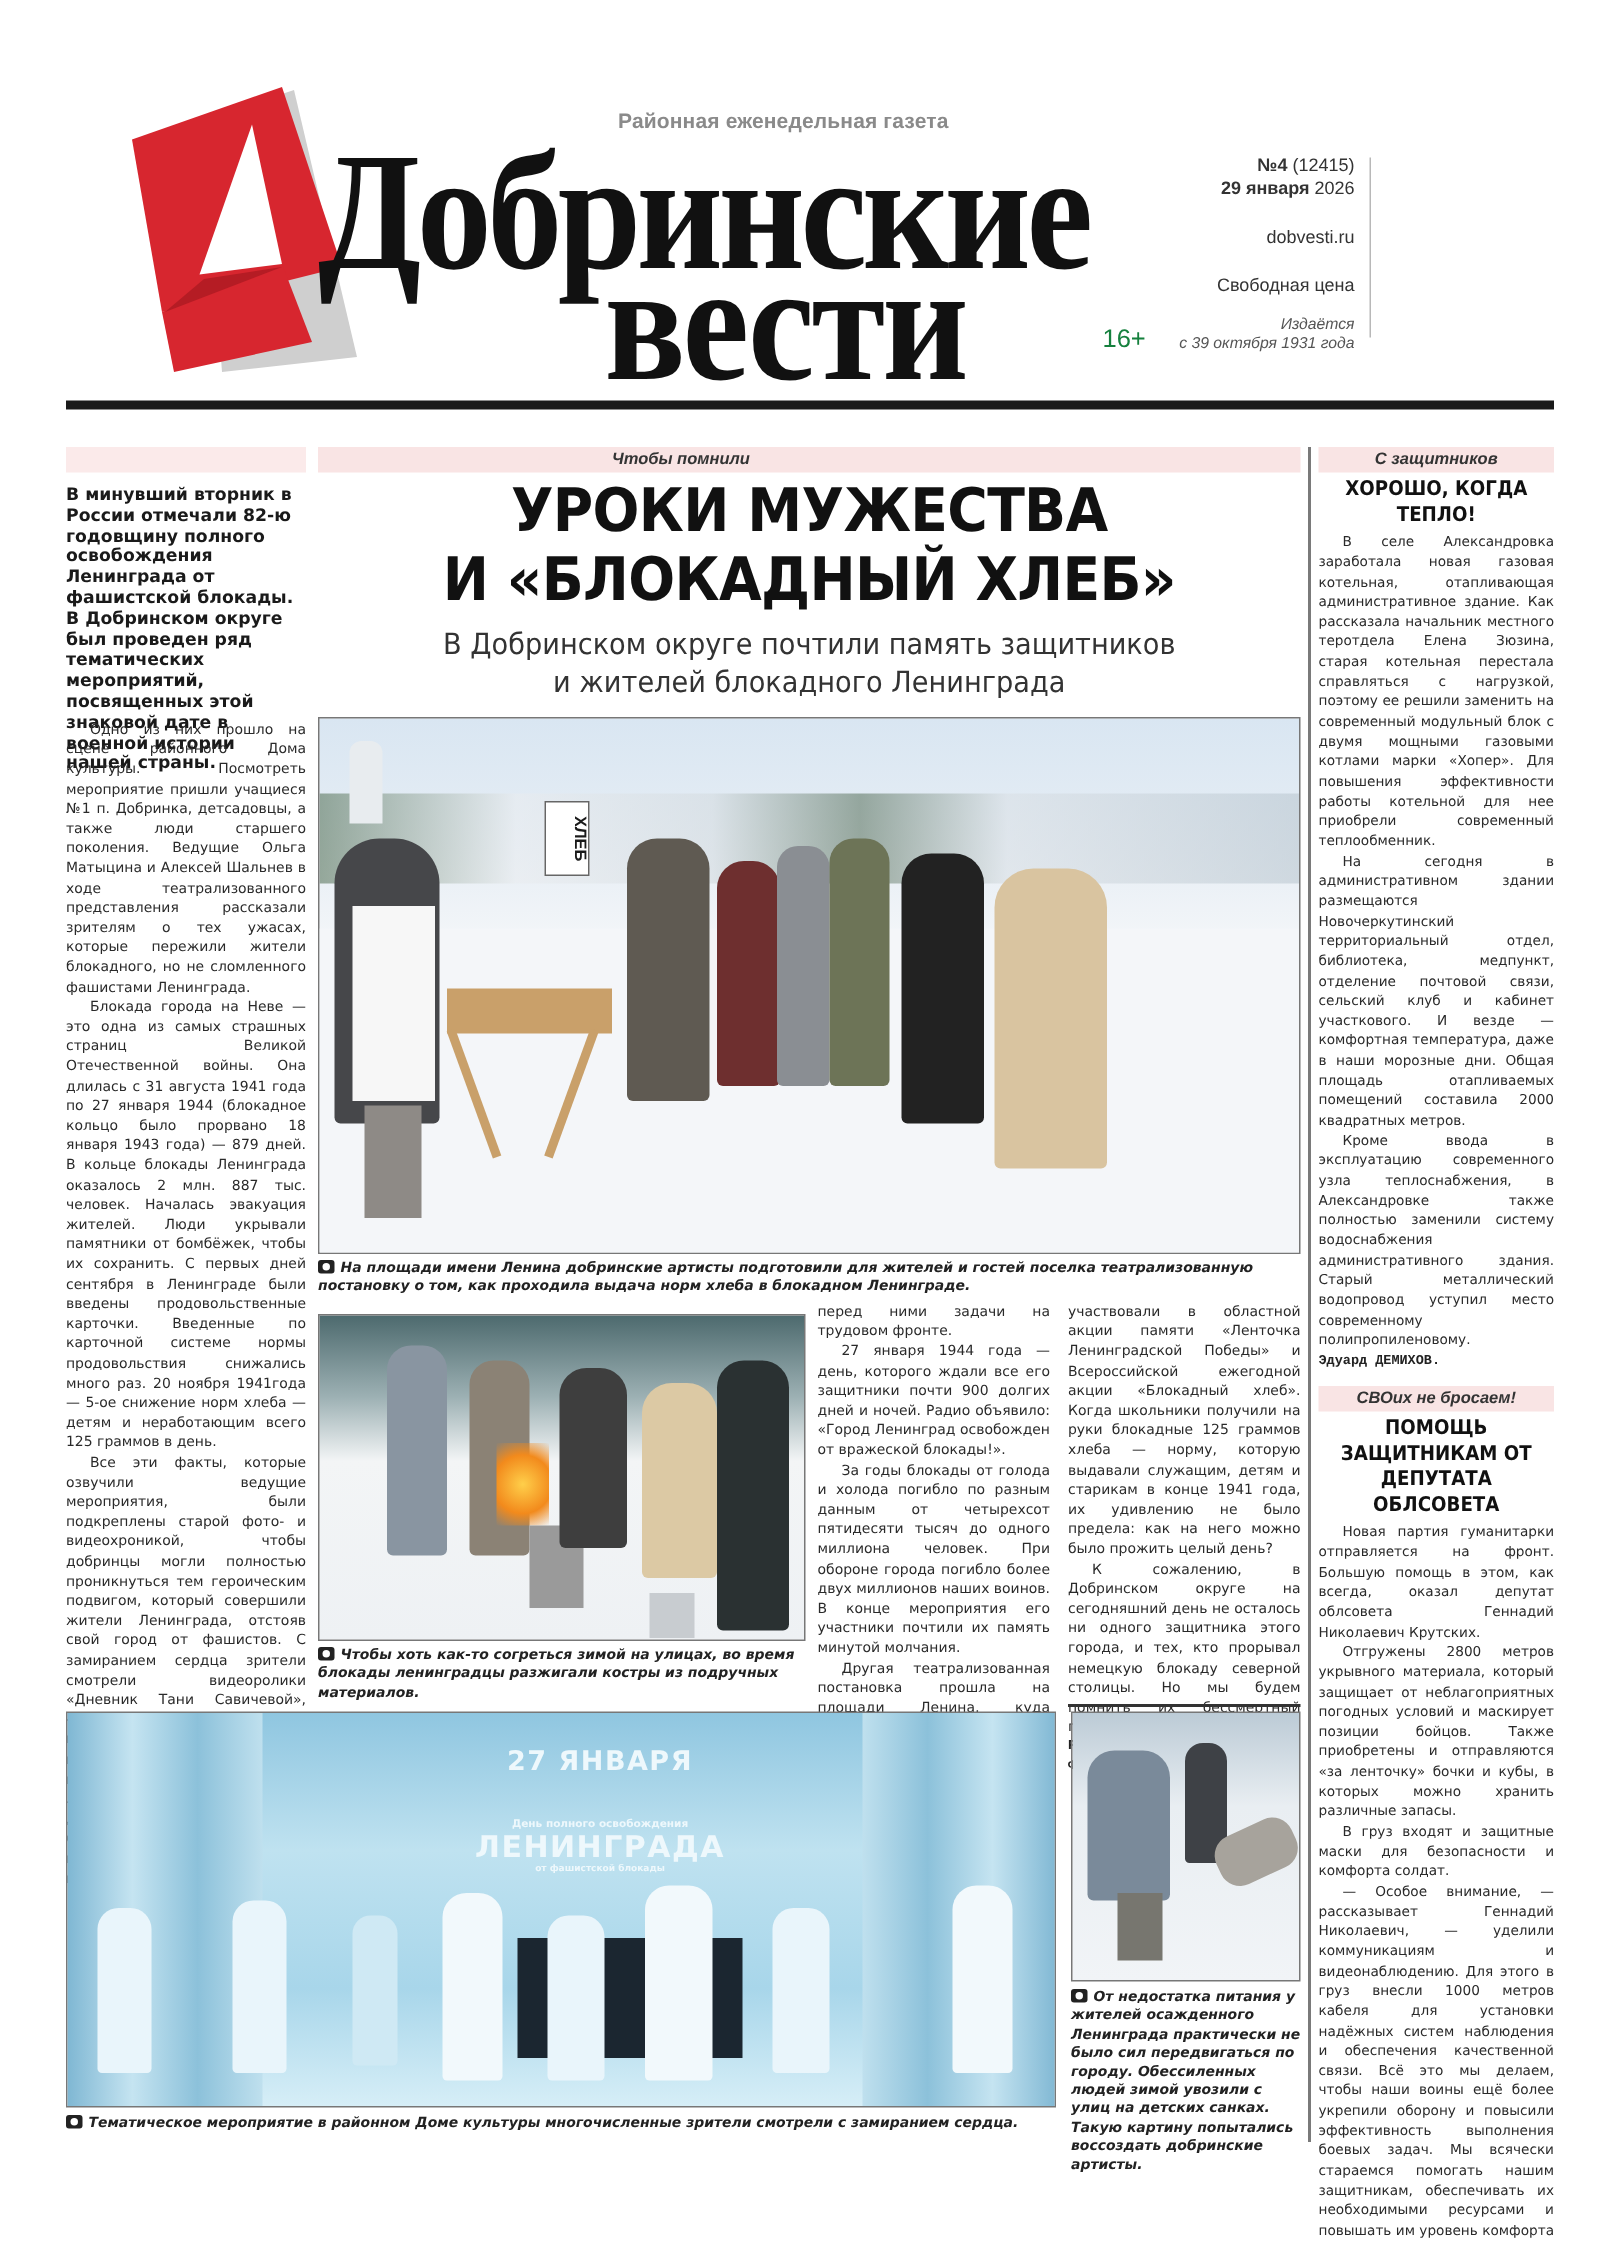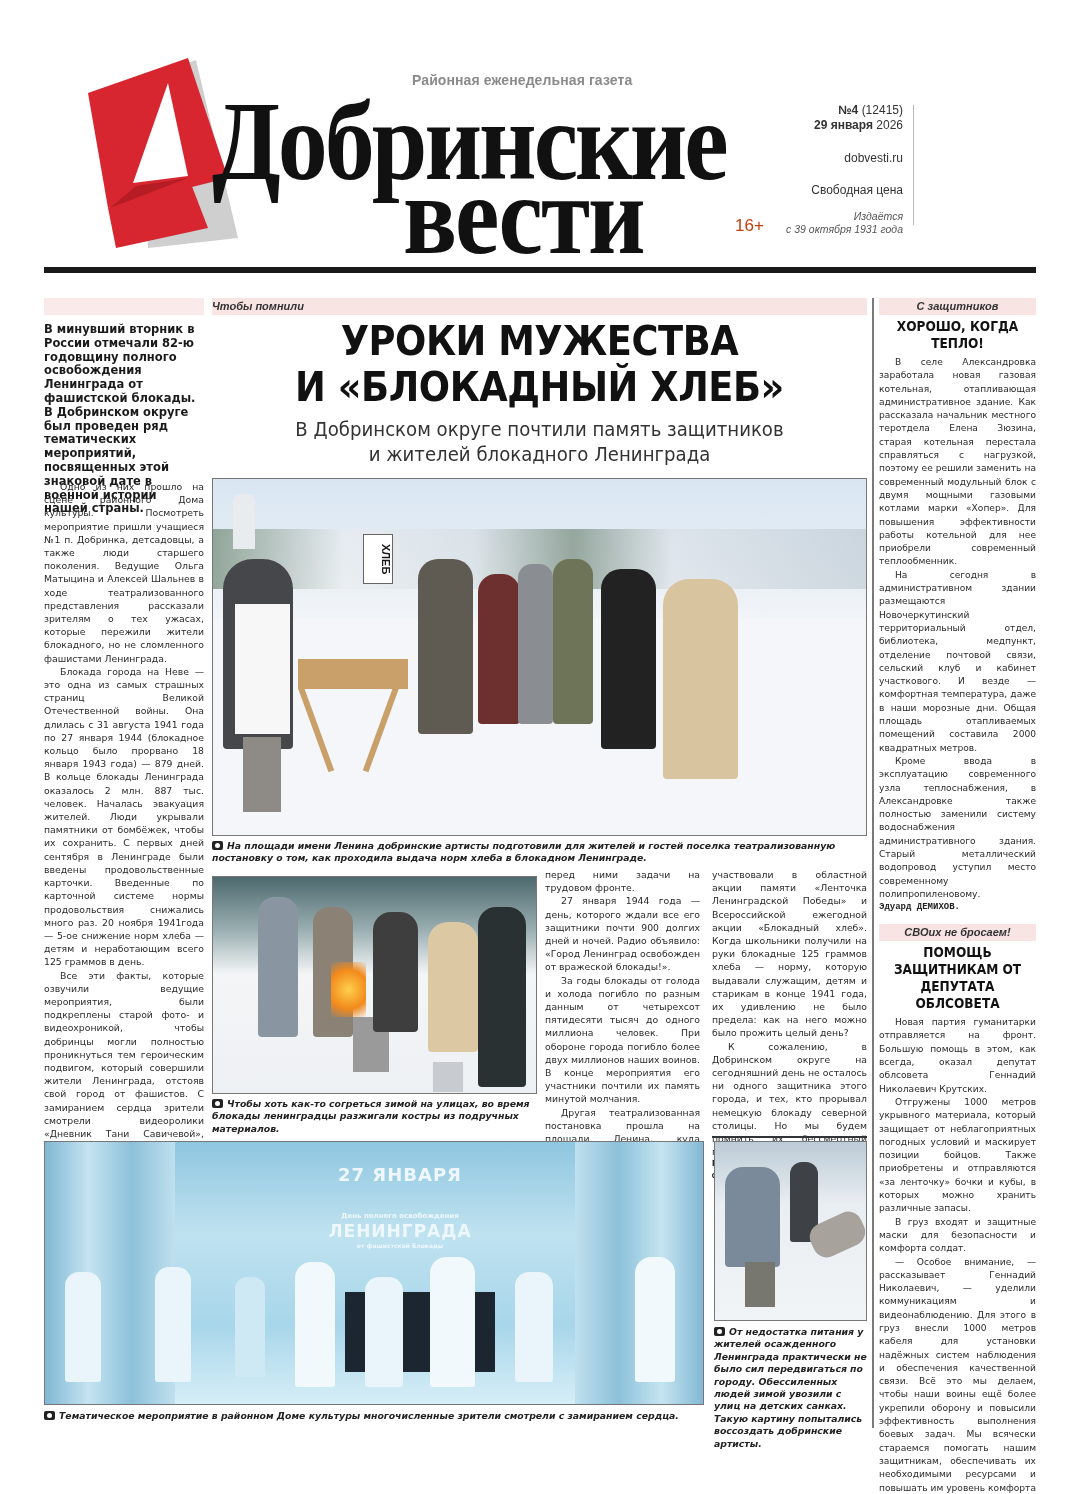--- a/index.html
+++ b/index.html
@@ -5,21 +5,21 @@
   * { box-sizing: border-box; margin: 0; padding: 0; }
   html, body { width: 1080px; height: 1494px; background: #ffffff; overflow: hidden; }
   body { position: relative; font-family: "Liberation Sans", sans-serif; color: #1a1a1a; }
 
   
   .masthead { position: absolute; left: 0; top: 0; width: 948px; height: 280px; }
   .logo-mark { position: absolute; left: 88px; top: 58px; width: 150px; height: 190px; }
   .tagline { position: absolute; left: 412px; top: 72px; font-size: 14px; font-weight: bold; color: #8a8a8a; letter-spacing: 0.1px; }
   .title-line1 { position: absolute; left: 212px; top: 86px; font-family: "Liberation Serif", serif; font-weight: bold; font-size: 100px; line-height: 1; color: #111; letter-spacing: -3px; transform: scaleY(1.12); transform-origin: top left; }
   .title-line2 { position: absolute; left: 403px; top: 160px; font-family: "Liberation Serif", serif; font-weight: bold; font-size: 100px; line-height: 1; color: #111; letter-spacing: -2px; transform: scaleY(1.12); transform-origin: top left; }
-  .age-mark { position: absolute; left: 735px; top: 216px; font-size: 17px; color: #c2410c; }
+  .age-mark { position: absolute; left: 735px; top: 216px; font-size: 17px; color: #15803d; }
   .masthead-vdivider { position: absolute; left: 913px; top: 105px; width: 1px; height: 120px; background: #b8b8b8; }
   .issue-info { position: absolute; right: 45px; top: 103px; text-align: right; font-size: 12px; color: #333; line-height: 15px; }
   .issue-info .num b, .issue-info .date b { font-weight: bold; }
   .issue-info .site { margin-top: 18px; }
   .issue-info .price { margin-top: 17px; }
   .issue-info .since { margin-top: 12px; font-style: italic; font-size: 10.5px; color: #555; line-height: 13px; }
   .masthead-rule { position: absolute; left: 44px; top: 267px; width: 992px; height: 6px; background: #1a1a1a; }
 
   
   .rubric { background: #f9e4e4; font-style: italic; font-weight: bold; font-size: 11px; color: #333; height: 17px; line-height: 17px; }
@@ -30,21 +30,21 @@
   .cam { display: inline-block; width: 11px; height: 9px; background: #222; border-radius: 2px; position: relative; margin-right: 4px; vertical-align: -1px; }
   .cam::after { content: ""; position: absolute; left: 3px; top: 2px; width: 5px; height: 5px; border-radius: 50%; background: #fff; }
   .photo { position: absolute; border: 1px solid #777; overflow: hidden; }
 
   
   .left-rubric-strip { position: absolute; left: 44px; top: 298px; width: 160px; height: 17px; background: #fbeaea; }
   .lead { position: absolute; left: 44px; top: 323px; width: 160px; font-family: "DejaVu Sans", sans-serif; font-weight: bold; font-size: 11.5px; line-height: 13.8px; color: #1a1a1a; }
   .left-body { position: absolute; left: 44px; top: 480px; width: 160px; }
 
   
-  .center-rubric { position: absolute; left: 212px; top: 298px; width: 655px; }
+  .center-rubric { position: absolute; left: 212px; top: 298px; width: 655px; padding-left: 196px; }
   .headline { position: absolute; left: 212px; top: 318px; width: 655px; text-align: center; font-family: "DejaVu Sans", sans-serif; font-weight: bold; font-size: 40px; line-height: 46px; color: #111; letter-spacing: -0.5px; transform: scaleX(0.92); transform-origin: center top; }
   .subheadline { position: absolute; left: 212px; top: 417px; width: 655px; text-align: center; font-family: "DejaVu Sans", sans-serif; font-size: 19.5px; line-height: 25px; color: #333; transform: scaleX(0.93); transform-origin: center top; }
 
   
   .photo-main { left: 212px; top: 478px; width: 655px; height: 358px; background: linear-gradient(180deg, #d9e6f2 0%, #e7eef5 25%, #f2f5f8 40%, #e9edf1 100%); }
   .caption-main { position: absolute; left: 212px; top: 840px; width: 655px; }
   .photo-fire { left: 212px; top: 876px; width: 325px; height: 218px; background: linear-gradient(180deg, #4d6a6e 0%, #9cb0b3 25%, #f3f5f6 45%, #eef1f4 100%); }
   .caption-fire { position: absolute; left: 212px; top: 1098px; width: 325px; }
 
   .mid-col1 { position: absolute; left: 545px; top: 868px; width: 155px; }
@@ -163,21 +163,21 @@
   <div class="signature">Фото автора.</div>
 </div>
 <div class="mid-rule"></div>
 
 <div class="photo photo-stage">
   <div class="ph-shape" style="left:0;top:0;width:130px;height:264px;background:linear-gradient(90deg,#7fb7d3,#c5e4f1,#8cc1da,#bfe0ee);"></div>
   <div class="ph-shape" style="left:530px;top:0;width:130px;height:264px;background:linear-gradient(90deg,#bfe0ee,#8cc1da,#c5e4f1,#7fb7d3);"></div>
   <div class="ph-shape" style="left:240px;top:20px;width:230px;height:120px;text-align:center;color:#eef8fc;font-family:'DejaVu Sans',sans-serif;font-weight:bold;">
     <div style="font-size:18px;line-height:26px;letter-spacing:1px;">27 ЯНВАРЯ</div>
     <div style="font-size:7px;line-height:12px;margin-top:22px;">День полного освобождения</div>
-    <div style="font-size:17px;line-height:19px;letter-spacing:1px;">ЛЕНИНГРАДА</div>
+    <div style="font-size:20px;line-height:19px;letter-spacing:1px;">ЛЕНИНГРАДА</div>
     <div style="font-size:6px;line-height:10px;">от фашистской блокады</div>
   </div>
   <div class="ph-shape" style="left:300px;top:150px;width:150px;height:80px;background:#1b2630;"></div>
   <div class="ph-shape" style="left:20px;top:130px;width:36px;height:110px;background:#e9f5fb;border-radius:14px 14px 3px 3px;"></div>
   <div class="ph-shape" style="left:110px;top:125px;width:36px;height:115px;background:#e9f5fb;border-radius:14px 14px 3px 3px;"></div>
   <div class="ph-shape" style="left:190px;top:135px;width:30px;height:100px;background:#cfe9f4;border-radius:12px 12px 3px 3px;"></div>
   <div class="ph-shape" style="left:250px;top:120px;width:40px;height:125px;background:#f2f9fc;border-radius:16px 16px 3px 3px;"></div>
   <div class="ph-shape" style="left:320px;top:135px;width:38px;height:110px;background:#e9f5fb;border-radius:14px 14px 3px 3px;"></div>
   <div class="ph-shape" style="left:385px;top:115px;width:45px;height:130px;background:#f2f9fc;border-radius:16px 16px 3px 3px;"></div>
   <div class="ph-shape" style="left:470px;top:130px;width:38px;height:110px;background:#e9f5fb;border-radius:14px 14px 3px 3px;"></div>
@@ -215,20 +215,20 @@
 
   <section class="right-section2">
     <div class="rubric right-rubric">СВОих не бросаем!</div>
     <div class="right-headline">
       <div>ПОМОЩЬ</div>
       <div>ЗАЩИТНИКАМ ОТ</div>
       <div>ДЕПУТАТА ОБЛСОВЕТА</div>
     </div>
     <div class="col-text">
       <p>Новая партия гуманитарки отправляется на фронт. Большую помощь в этом, как всегда, оказал депутат облсовета Геннадий Николаевич Крутских.</p>
-      <p>Отгружены 1000 метров укрывного материала, который защищает от неблагоприятных погодных условий и маскирует позиции бойцов. Также приобретены и отправляются «за ленточку» бочки и кубы, в которых можно хранить различные запасы.</p>
+      <p>Отгружены 2800 метров укрывного материала, который защищает от неблагоприятных погодных условий и маскирует позиции бойцов. Также приобретены и отправляются «за ленточку» бочки и кубы, в которых можно хранить различные запасы.</p>
       <p>В груз входят и защитные маски для безопасности и комфорта солдат.</p>
       <p>— Особое внимание, — рассказывает Геннадий Николаевич, — уделили коммуникациям и видеонаблюдению. Для этого в груз внесли 1000 метров кабеля для установки надёжных систем наблюдения и обеспечения качественной связи. Всё это мы делаем, чтобы наши воины ещё более укрепили оборону и повысили эффективность выполнения боевых задач. Мы всячески стараемся помогать нашим защитникам, обеспечивать их необходимыми ресурсами и повышать им уровень комфорта в сложных условиях военной службы.</p>
 
     </div>
 
   </section>
 </aside>
 
 </body></html>

